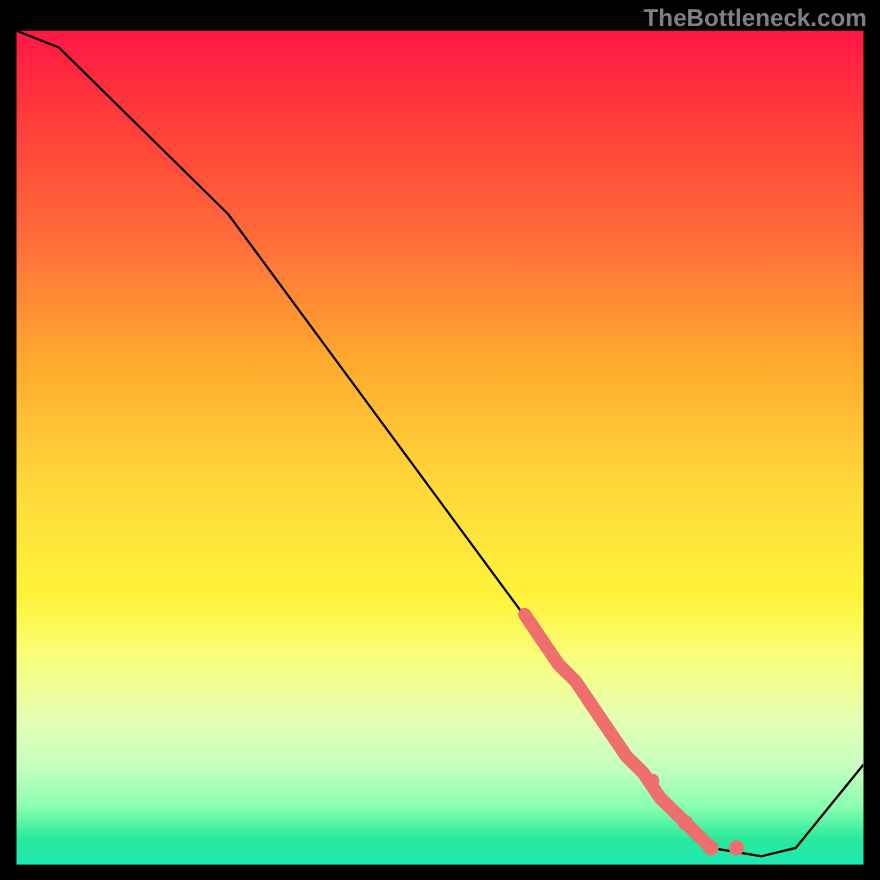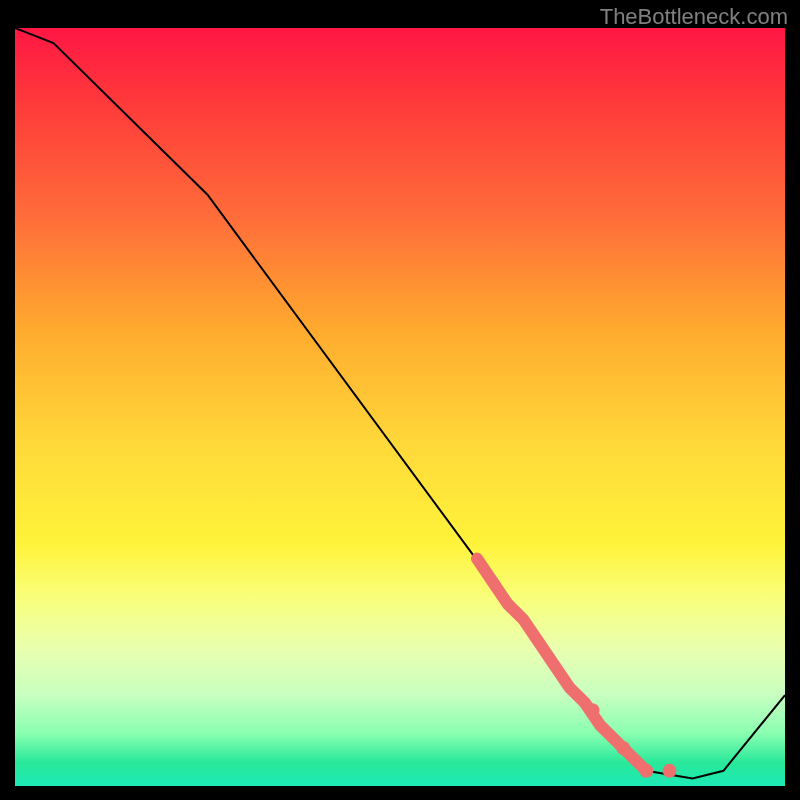--- a/index.html
+++ b/index.html
@@ -10,21 +10,21 @@
     height: 800px;
     position: relative;
     font-family: Arial, sans-serif;
   }
   .watermark {
     position: absolute;
     top: 4px;
     right: 12px;
     color: #808080;
     font-size: 22px;
-    font-weight: normal;
+    font-weight: bold;
     z-index: 10;
   }
   .chart-container {
     position: absolute;
     top: 28px;
     left: 15px;
     width: 770px;
     height: 758px;
     background: linear-gradient(to bottom,
       #ff1744 0%,

